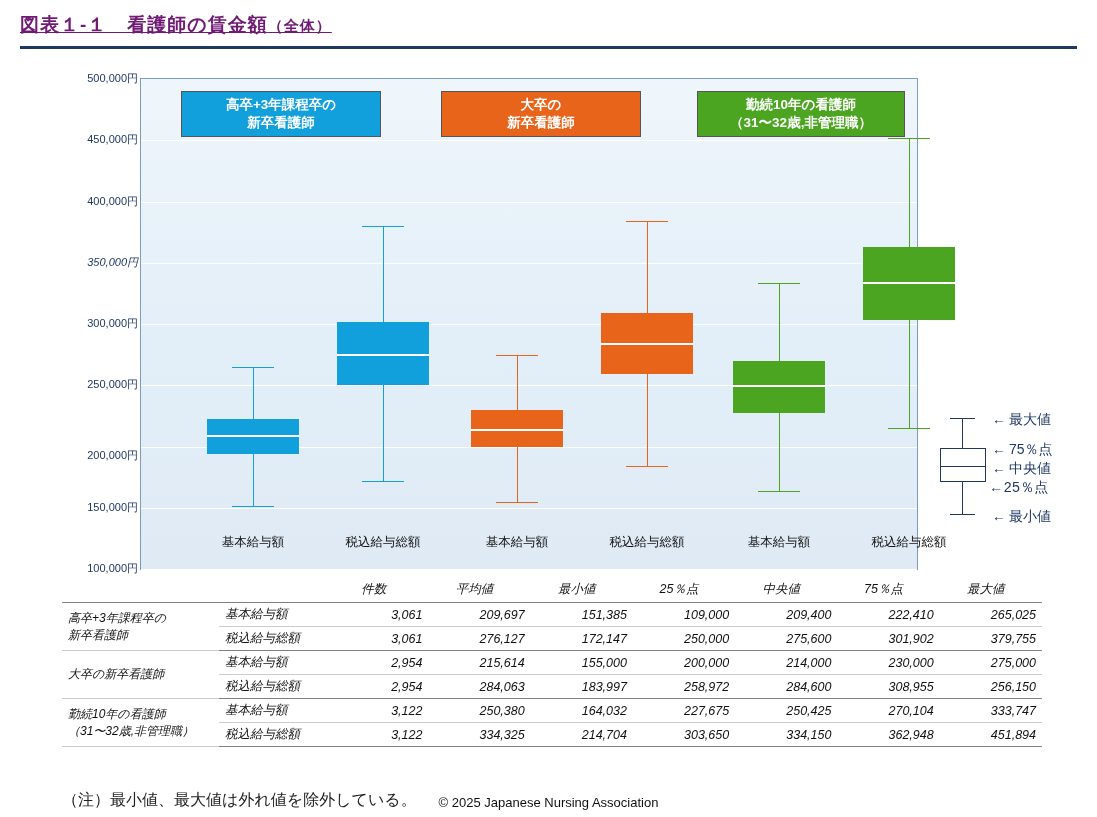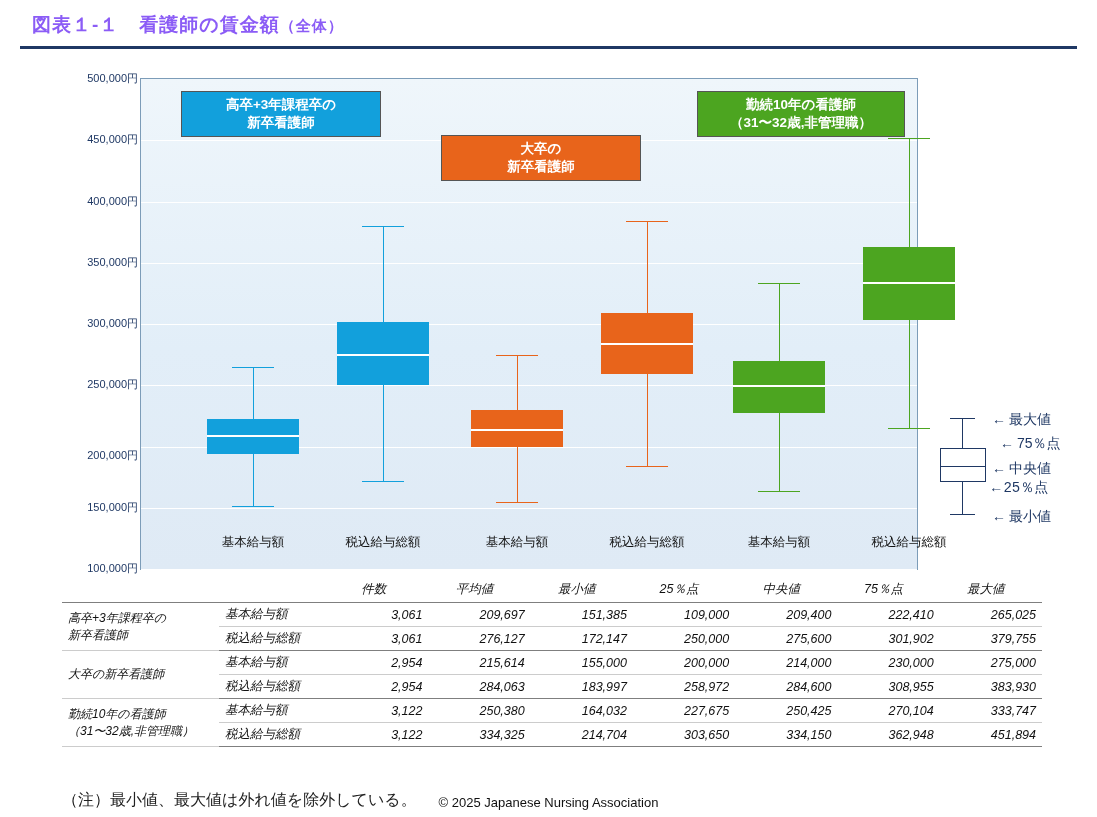--- a/index.html
+++ b/index.html
@@ -6,23 +6,24 @@
   body {
     width:1097px; height:817px;
     background:#ffffff;
     font-family:"Liberation Sans", sans-serif;
     color:#1a1a1a;
     position:relative;
     overflow:hidden;
   }
   
   .page-title {
-    position:absolute; left:32px; top:12px;
+    position:absolute; left:20px; top:12px;
     font-size:19px; font-weight:bold; letter-spacing:1px;
-    color:#8b5cf6;
+    color:#701a75;
+    text-decoration:underline;
   }
   .page-title .sub { font-size:15px; font-weight:bold; }
   .title-rule {
     position:absolute; left:20px; top:46px; width:1057px; height:3px;
     background:#1f3864;
   }
 
   
   .plot-wrap {
     position:absolute; left:140px; top:78px; width:778px; height:492px;
@@ -106,21 +107,21 @@
 
 <div class="page-title">
   <span>図表１-１　看護師の賃金額</span><span class="sub">（全体）</span>
 </div>
 <div class="title-rule"></div>
 
 <div class="y-labels" id="ylabels">
     <div class="y-label" style="top: 0px;">500,000円</div>
     <div class="y-label" style="top: 61.25px;">450,000円</div>
     <div class="y-label" style="top: 122.5px;">400,000円</div>
-    <div class="y-label" style="top: 183.75px;">350,000円</div>
+    <div class="y-label" style="top: 183.75px; font-style: italic;">350,000円</div>
     <div class="y-label" style="top: 245px;">300,000円</div>
     <div class="y-label" style="top: 306.25px;">250,000円</div>
     <div class="y-label" style="top: 377px;">200,000円</div>
     <div class="y-label" style="top: 428.75px;">150,000円</div>
     <div class="y-label" style="top: 490px;">100,000円</div>
   </div>
 
 <div class="plot-wrap" id="plot">
   <div id="gridlines">
       <div class="gridline" style="top: 61.25px;"></div>
@@ -130,21 +131,21 @@
       <div class="gridline" style="top: 306.25px;"></div>
       <div class="gridline" style="top: 367.5px;"></div>
       <div class="gridline" style="top: 428.75px;"></div>
       <div class="gridline" style="top: 490px;"></div>
     </div>
   <div id="banners">
       <div class="banner" style="left: 40px; top: 12px; width: 200px; background: rgb(18, 160, 220);">
         <div>高卒+3年課程卒の</div>
         <div>新卒看護師</div>
       </div>
-      <div class="banner" style="left: 300px; top: 12px; width: 200px; background: rgb(232, 100, 27); margin-top: 44px;">
+      <div class="banner" style="left: 300px; top: 12px; width: 200px; background: rgb(232, 100, 27);">
         <div>大卒の</div>
         <div>新卒看護師</div>
       </div>
       <div class="banner" style="left: 556px; top: 12px; width: 208px; background: rgb(76, 165, 32);">
         <div>勤続10年の看護師</div>
         <div>（31〜32歳,非管理職）</div>
       </div>
     </div>
   <div id="boxes">
       <div class="bp" style="left: 0px; top: 0px; width: 776px; height: 490px;">
@@ -207,21 +208,21 @@
 </div>
 
 <div class="legend" id="legend">
   <div class="legend-box"></div>
   <div class="legend-median"></div>
   <div class="legend-vline" style="top:18px;height:30px;"></div>
   <div class="legend-vline" style="top:82px;height:32px;"></div>
   <div class="legend-cap" style="left:20px;top:18px;width:25px;"></div>
   <div class="legend-cap" style="left:20px;top:114px;width:25px;"></div>
   <div class="legend-item" style="top:11px;"><span class="arrow">←</span><span>最大値</span></div>
-  <div class="legend-item" style="top:35px;margin-left:8px;"><span class="arrow">←</span><span>75％点</span></div>
+  <div class="legend-item" style="top:41px;"><span class="arrow">←</span><span>75％点</span></div>
   <div class="legend-item" style="top:60px;"><span class="arrow">←</span><span>中央値</span></div>
   <div class="legend-item" style="top:79px;font-family:Liberation Mono, monospace;"><span class="arrow">←</span><span>25％点</span></div>
   <div class="legend-item" style="top:108px;"><span class="arrow">←</span><span>最小値</span></div>
 </div>
 
 <table class="data">
   <thead>
     <tr id="thead-row">
         <th class="blank" style="width: 150px;"></th>
         <th class="blank" style="width: 104px;"></th>
@@ -273,21 +274,21 @@
         <td class="num">275,000</td>
       </tr>
       <tr class="row-b">
         <td class="metric">税込給与総額</td>
         <td class="num">2,954</td>
         <td class="num">284,063</td>
         <td class="num">183,997</td>
         <td class="num">258,972</td>
         <td class="num">284,600</td>
         <td class="num">308,955</td>
-        <td class="num">383,930</td>
+        <td class="num">256,150</td>
       </tr>
       <tr class="row-a">
         <td class="grp" rowspan="2">
           <div>勤続10年の看護師</div>
           <div>（31〜32歳,非管理職）</div>
         </td>
         <td class="metric">基本給与額</td>
         <td class="num">3,122</td>
         <td class="num">250,380</td>
         <td class="num">164,032</td>

